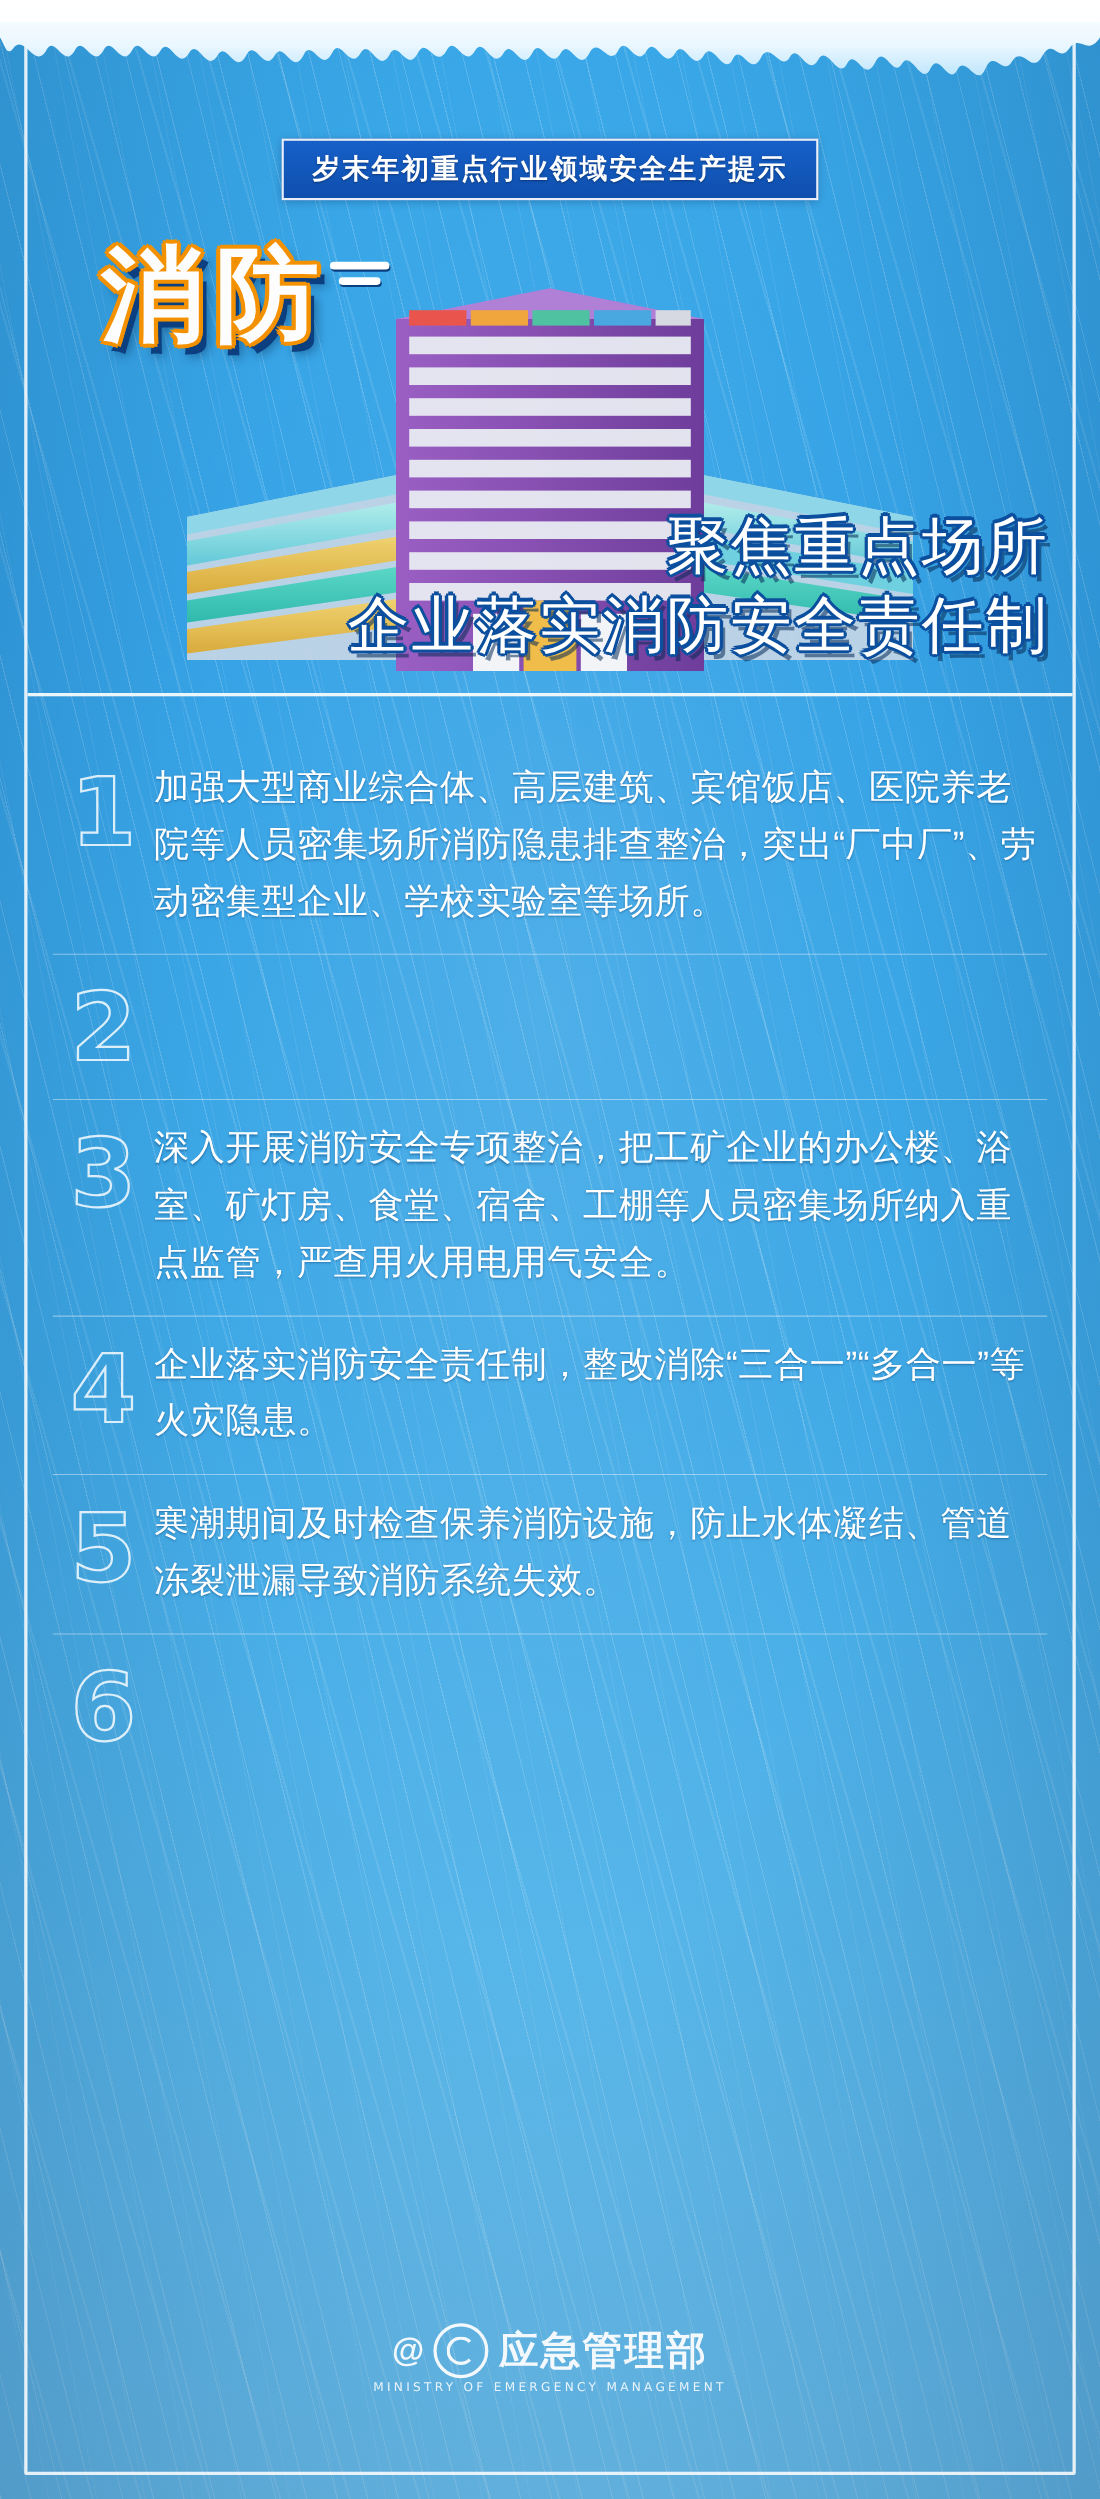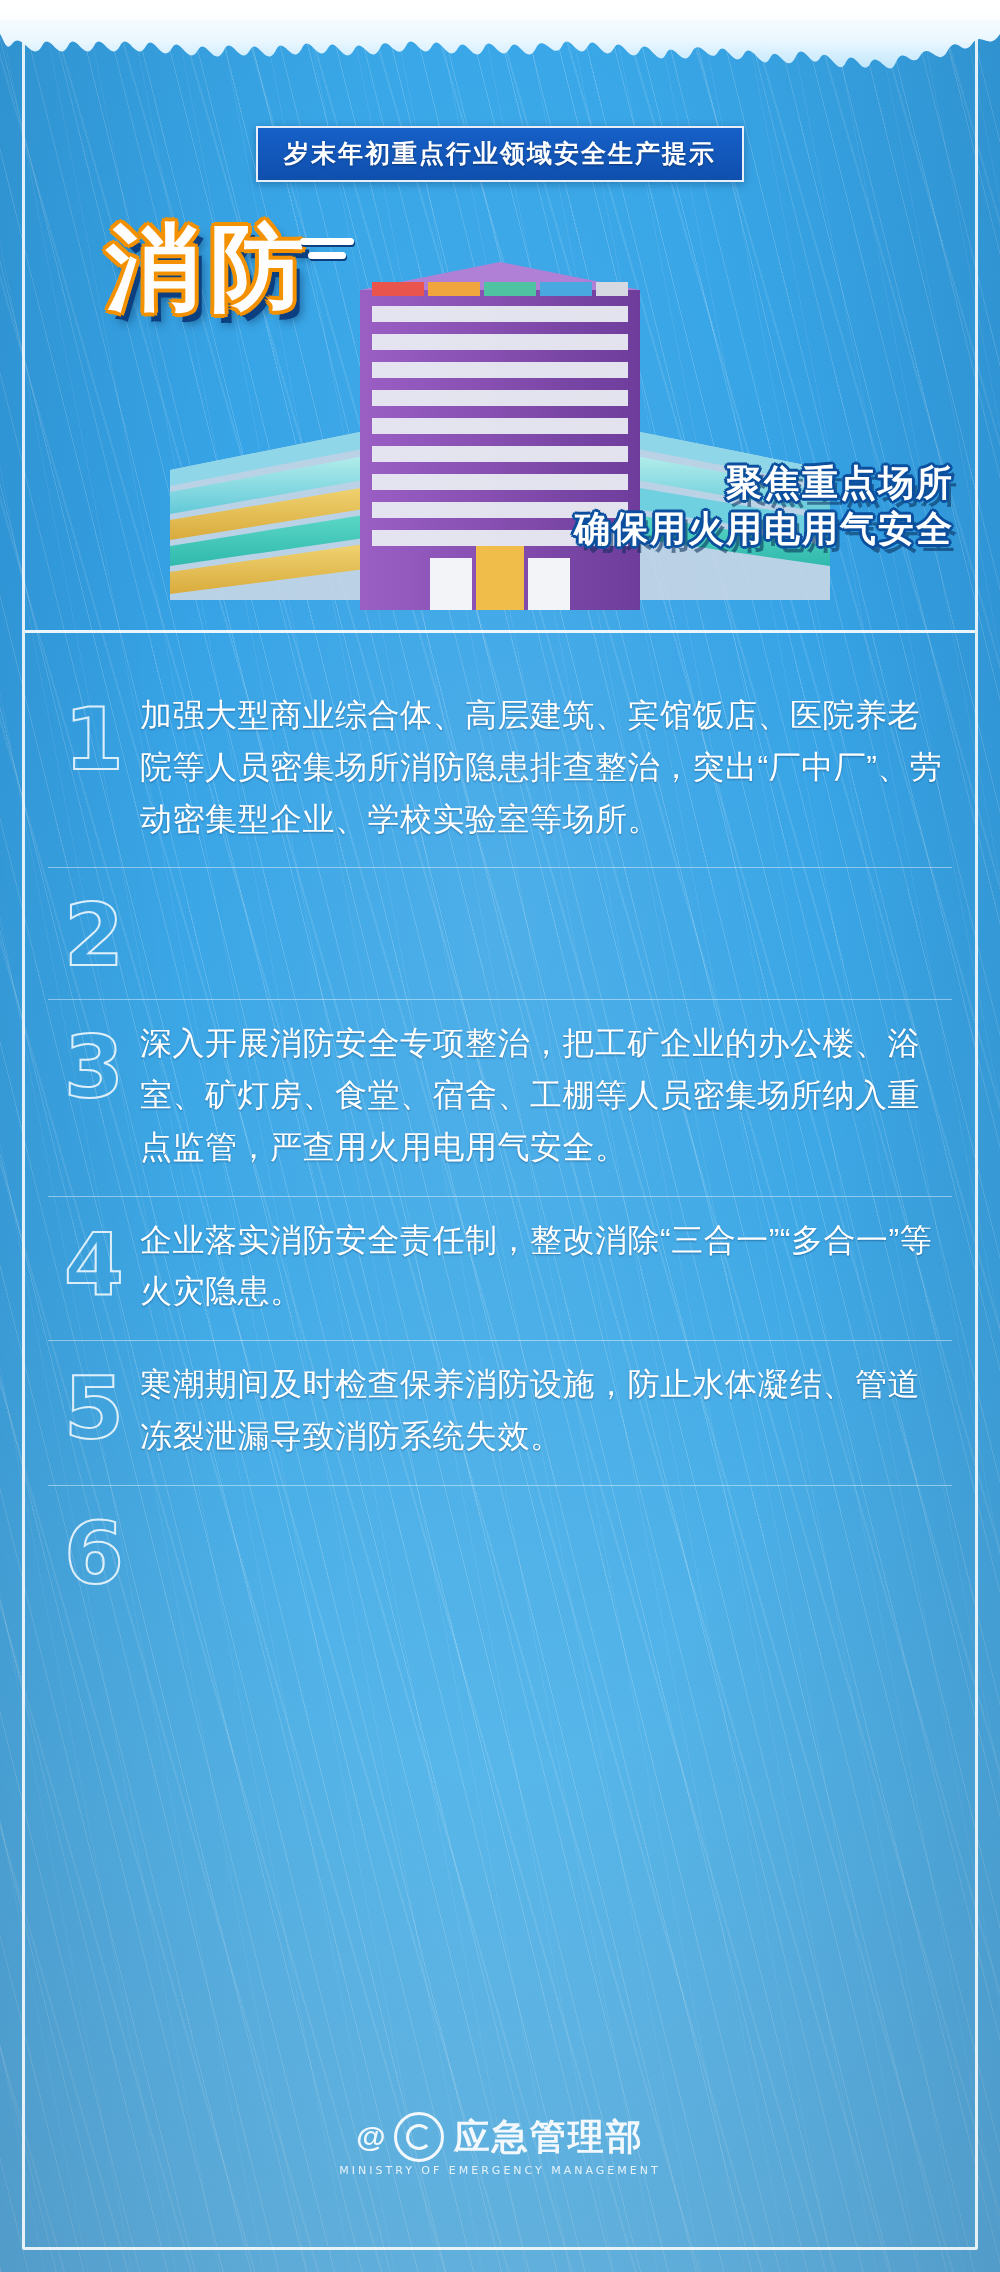--- a/index.html
+++ b/index.html
@@ -89,21 +89,21 @@
   
   .hero {
     position: absolute;
     left: 0; right: 0;
     top: 170px;
     height: 460px;
     z-index: 7;
   }
   .hero-title {
     position: absolute;
-    left: 106px;
+    left: 92px;
     top: 35px;
     font-size: 94px;
     font-weight: bold;
     letter-spacing: 10px;
     color: #fdfdfd;
     -webkit-text-stroke: 0px;
     text-shadow:
       4px 0 0 #f39100, -4px 0 0 #f39100, 0 4px 0 #f39100, 0 -4px 0 #f39100,
       3px 3px 0 #f39100, -3px 3px 0 #f39100, 3px -3px 0 #f39100, -3px -3px 0 #f39100,
       7px 9px 0 #0b3f80, 9px 11px 10px rgba(0,30,70,0.45);
@@ -127,22 +127,22 @@
   .hero-dash span:nth-child(2) { width: 38px; margin-left: 8px; }
 
   .hero-sub {
     position: absolute;
     right: 46px;
     top: 290px;
     text-align: right;
     z-index: 10;
   }
   .hero-sub div {
-    font-size: 36px;
-    font-weight: bold;
+    font-size: 56px;
+    font-weight: normal;
     color: #ffffff;
     letter-spacing: 2px;
     line-height: 1.28;
     text-shadow:
       3px 0 0 #0b4f9e, -3px 0 0 #0b4f9e, 0 3px 0 #0b4f9e, 0 -3px 0 #0b4f9e,
       2px 2px 0 #0b4f9e, -2px 2px 0 #0b4f9e, 2px -2px 0 #0b4f9e, -2px -2px 0 #0b4f9e,
       5px 7px 0 rgba(6,42,86,0.55);
   }
 
   .building {
@@ -365,21 +365,21 @@
     </svg>
 
     <div class="hero-title">消防</div>
     <div class="hero-dash">
       <span></span>
         <span></span>
     </div>
 
     <div class="hero-sub">
       <div>聚焦重点场所</div>
-      <div>确保用火用电用气安全</div>
+      <div>企业落实消防安全责任制</div>
     </div>
   </div>
 
   <div class="divider"></div>
 
   <div class="list">
 
     <div class="item">
       <div class="num">1</div>
       <div class="txt">加强大型商业综合体、高层建筑、宾馆饭店、医院养老院等人员密集场所消防隐患排查整治，突出“厂中厂”、劳动密集型企业、学校实验室等场所。</div>

